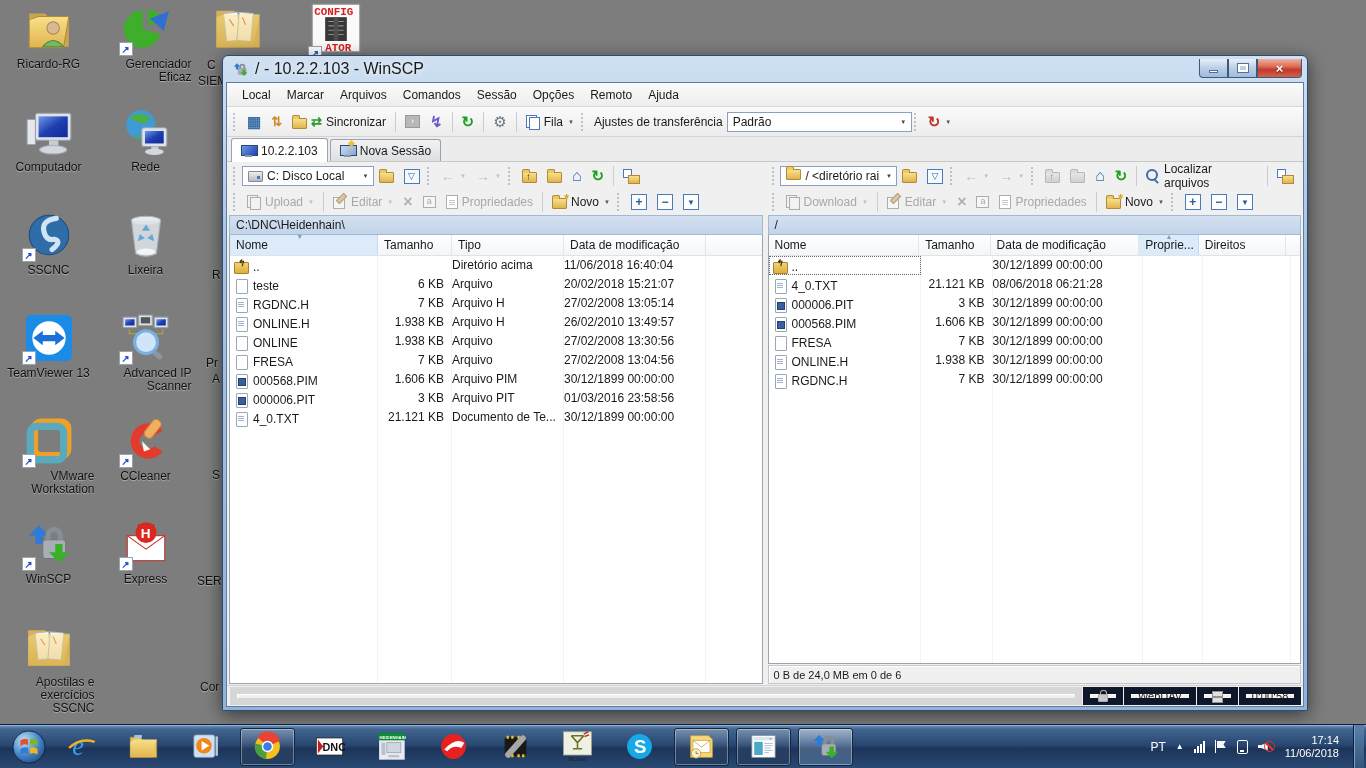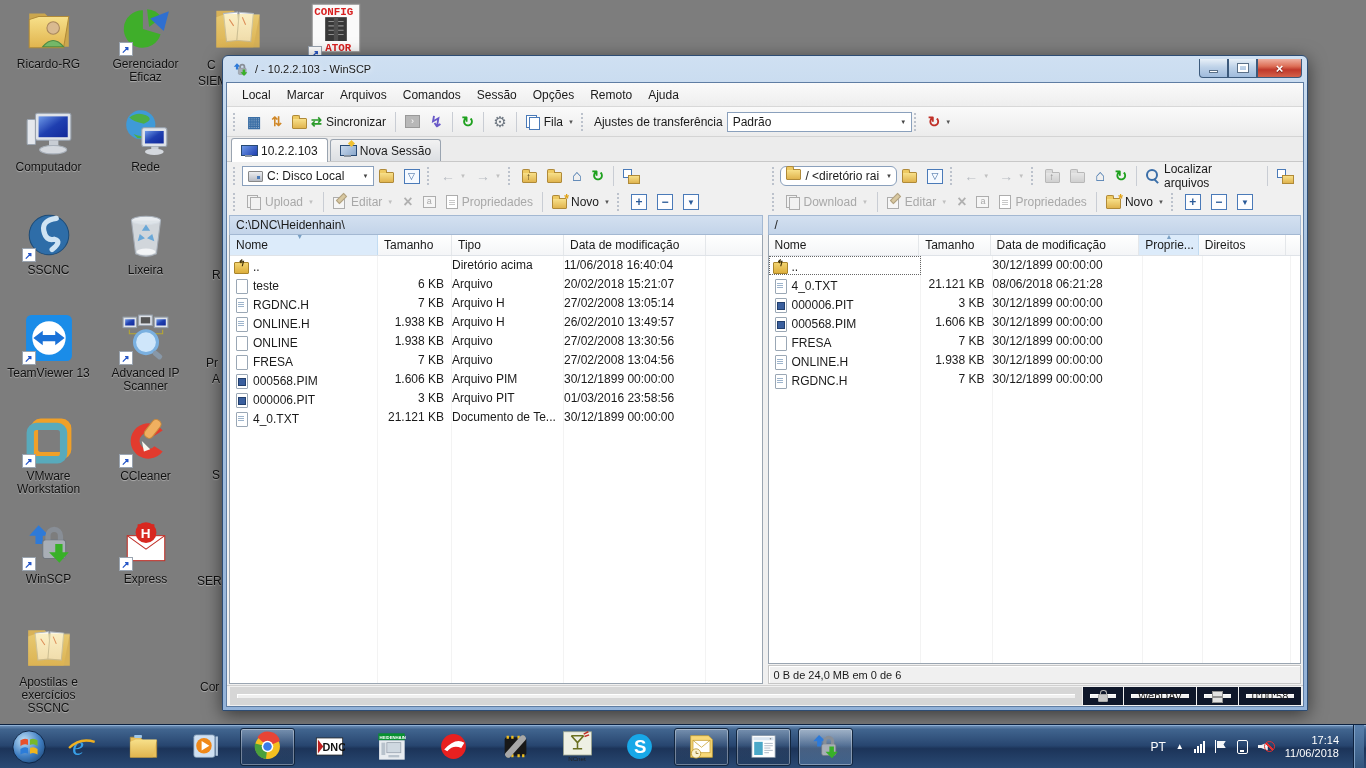--- a/index.html
+++ b/index.html
@@ -10,40 +10,40 @@
   .desktop-grid { position:absolute; left:0; top:4px; width:194px; display:grid;
     grid-template-columns:97px 97px; grid-auto-rows:103px; z-index:1; }
   .di { display:flex; flex-direction:column; align-items:center; text-align:center; cursor:default; }
   .di .iconwrap { position:relative; width:50px; height:50px; }
   .di svg { width:50px; height:50px; display:block; }
   .di .badge { display:none; position:absolute; left:-2px; bottom:-2px; width:14px; height:14px;
     background:#fff; border:1px solid #9aa4b0; align-items:center; justify-content:center; }
   .di[data-shortcut="true"] .badge { display:flex; }
   .di .badge::before { content:"\2197"; font-size:10px; font-weight:bold; color:#2858c8; }
   .dlabel { margin-top:4px; font-size:12px; line-height:13px; color:#101010;
-    text-shadow:0 1px 1px rgba(255,255,255,.4); max-width:92px; }
+    text-shadow:0 1px 1px rgba(255,255,255,.4); max-width:92px;text-align:right; }
   .partial-icon { position:absolute; z-index:1; }
   .partial-icon svg { width:52px; height:52px; }
   .partial-icon .badge { position:absolute; left:-2px; bottom:-2px; width:14px; height:14px;
     background:#fff; border:1px solid #9aa4b0; display:flex; align-items:center; justify-content:center; }
   .partial-icon .badge::before { content:"\2197"; font-size:10px; font-weight:bold; color:#2858c8; }
   .plabel { position:absolute; z-index:1; font-size:12px; color:#101010; white-space:nowrap;
     text-shadow:0 1px 1px rgba(255,255,255,.4); }
   .pl0{left:207px;top:58px;} .pl1{left:198px;top:74px;} .pl2{left:212px;top:268px;}
   .pl3{left:206px;top:356px;} .pl4{left:212px;top:372px;} .pl5{left:212px;top:468px;}
   .pl6{left:197px;top:574px;} .pl7{left:200px;top:680px;}
 
   
   .win { position:absolute; left:222px; top:55px; width:1086px; height:656px; z-index:5;
     background:linear-gradient(#cfe0f2,#a9c4e2 30%,#93b2d8); border:1px solid #2d4c73;
     border-radius:6px 6px 1px 1px; box-shadow:0 4px 18px rgba(0,0,0,.55); padding:0 3px 3px 3px;
     display:flex; flex-direction:column; }
   .titlebar { height:26px; display:flex; align-items:center; padding:0 2px 0 6px; }
   .title-ico { width:17px; height:17px; }
-  .title-text { margin-left:6px; font-size:11px; color:#1a1a1a; text-shadow:0 0 6px #fff; flex:1; }
+  .title-text { margin-left:6px; font-size:16px; color:#1a1a1a; text-shadow:0 0 6px #fff; flex:1; }
   .winbtns { display:flex; margin-top:-1px; }
   .wb { width:29px; height:19px; border:1px solid #3c5a7c; border-top:none; display:flex;
     align-items:center; justify-content:center; background:linear-gradient(#e8f0f8,#bed2e8 45%,#9fbbdc); }
   .wb.min { border-radius:0 0 0 4px; }
   .wb.close { width:45px; border-radius:0 0 4px 0;
     background:linear-gradient(#f0b0a0,#dd6f57 40%,#c0392b 60%,#d4614a); }
   .g-min { width:9px; height:3px; background:#fff; border:1px solid #5a7088; margin-top:6px; }
   .g-max { width:10px; height:8px; border:2px solid #fff; outline:1px solid #5a7088; background:transparent; }
   .g-close { color:#fff; font-size:13px; font-weight:bold; text-shadow:0 1px 1px #702018; }
 
@@ -854,21 +854,21 @@
               <span class="cell lc-type"></span>
               <span class="cell lc-date"></span>
               <span class="cell lc-fill"></span>
           </div>
         </div>
       </div>
 
       <div class="panel">
         <div class="ptool">
           <span class="grip"></span>
-          <span class="combo" style="width:120px;border-radius:6px;">
+          <span class="combo" style="width:120px;">
             <span class="mf" style="margin:0 4px 3px 0;"></span>
             <span class="cval">/ &lt;diretório rai</span>
             <span class="carr">▼</span>
           </span>
           <span class="tbtn">
               <span class="mf"></span>
             </span>
           <span class="tbtn">
               <span class="mfil"></span>
             </span>

